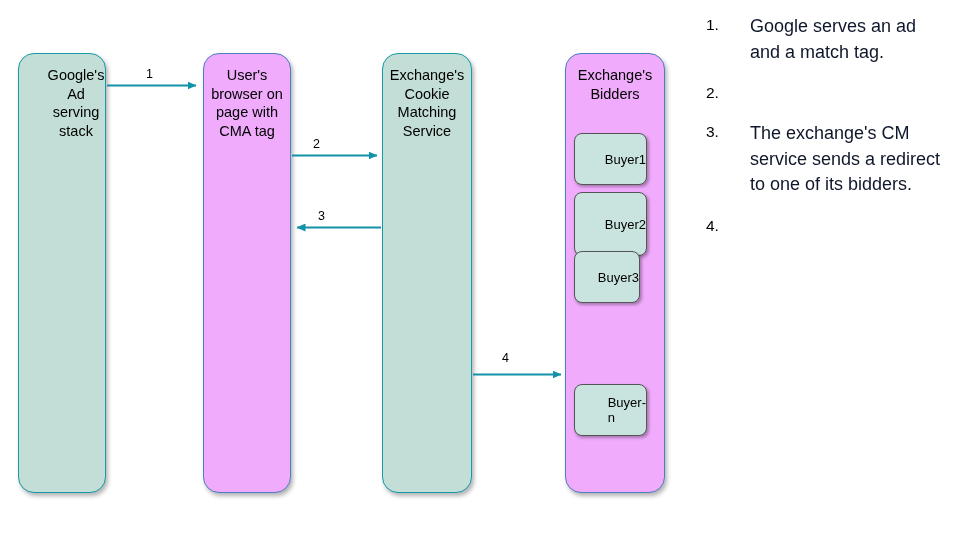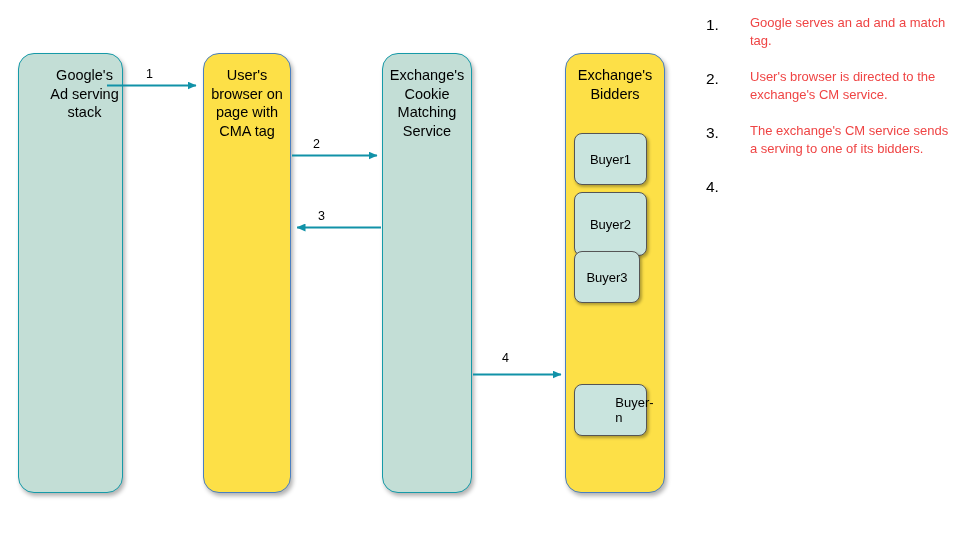--- a/index.html
+++ b/index.html
@@ -29,40 +29,40 @@
     line-height: 1.28;
     color: #000000;
     padding-top: 12px;
     box-shadow: 2px 3px 4px rgba(0,0,0,0.30);
   }
   .lane.green {
     background: #c3ded6;
     border: 1.4px solid #169aa8;
   }
   .lane.blue {
-    background: #fde047;
+    background: #f0abfc;
     border: 1.4px solid #4a7fc1;
   }
   .lane-label {
     display: block;
     white-space: pre-line;
   }
 
   
   .buyer {
     position: absolute;
     box-sizing: border-box;
     background: #c9e4de;
     border: 1.1px solid #555555;
     border-radius: 8px;
     font-size: 13px;
     color: #000000;
     display: flex;
     align-items: center;
-    justify-content: center;
+    justify-content: flex-end;
     box-shadow: 1.5px 2px 3px rgba(0,0,0,0.30);
   }
 
   
   .arrow-svg {
     position: absolute;
     left: 0;
     top: 0;
     width: 960px;
     height: 540px;
@@ -89,31 +89,31 @@
   }
   .step-num {
     width: 44px;
     flex: 0 0 44px;
     font-size: 15.5px;
     color: #000000;
     line-height: 1.42;
   }
   .step-text {
     flex: 1 1 auto;
-    font-size: 13px;
-    color: #ef4444;
+    font-size: 18px;
+    color: #0f172a;
     line-height: 1.42;
   }
 </style>
 </head>
 <body>
 
 <div id="canvas">
 
-  <div class="lane green" style="left:18px; top:53px; width:105px; height:440px;padding-left:28px;">
+  <div class="lane green" style="left:18px; top:53px; width:88px; height:440px;padding-left:28px;">
     <span class="lane-label">Google's
 Ad serving
 stack</span>
   </div>
 
   <div class="lane blue" style="left:203px; top:53px; width:88px; height:440px;">
     <span class="lane-label">User's
 browser on
 page with
 CMA tag</span>
@@ -168,24 +168,23 @@
   <div class="arrow-label" style="left:318px; top:210px;">3</div>
   <div class="arrow-label" style="left:502px; top:352px;">4</div>
 
   <div id="steps">
     <div class="step">
       <div class="step-num">1.</div>
       <div class="step-text">Google serves an ad and a match tag.</div>
     </div>
     <div class="step">
       <div class="step-num">2.</div>
-      <div class="step-text">User's browser is directed to the exchange's CM service.</div>
     </div>
     <div class="step">
       <div class="step-num">3.</div>
-      <div class="step-text">The exchange's CM service sends a serving to one of its bidders.</div>
+      <div class="step-text">The exchange's CM service sends a redirect to one of its bidders.</div>
     </div>
     <div class="step">
       <div class="step-num">4.</div>
     </div>
   </div>
 
 </div>
 
 </body></html>

